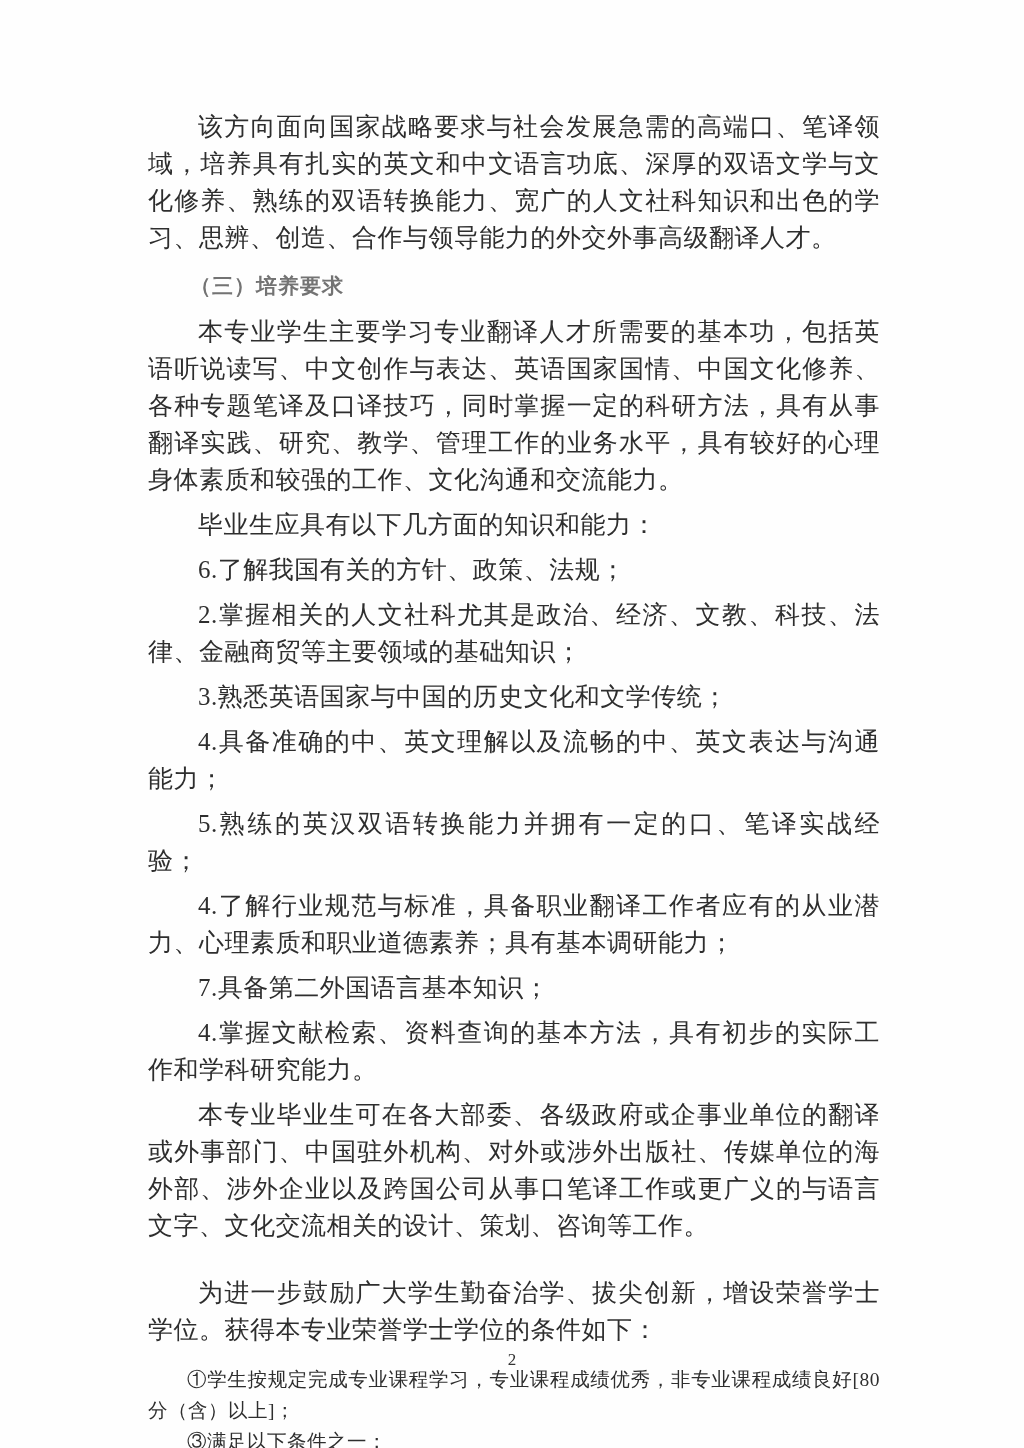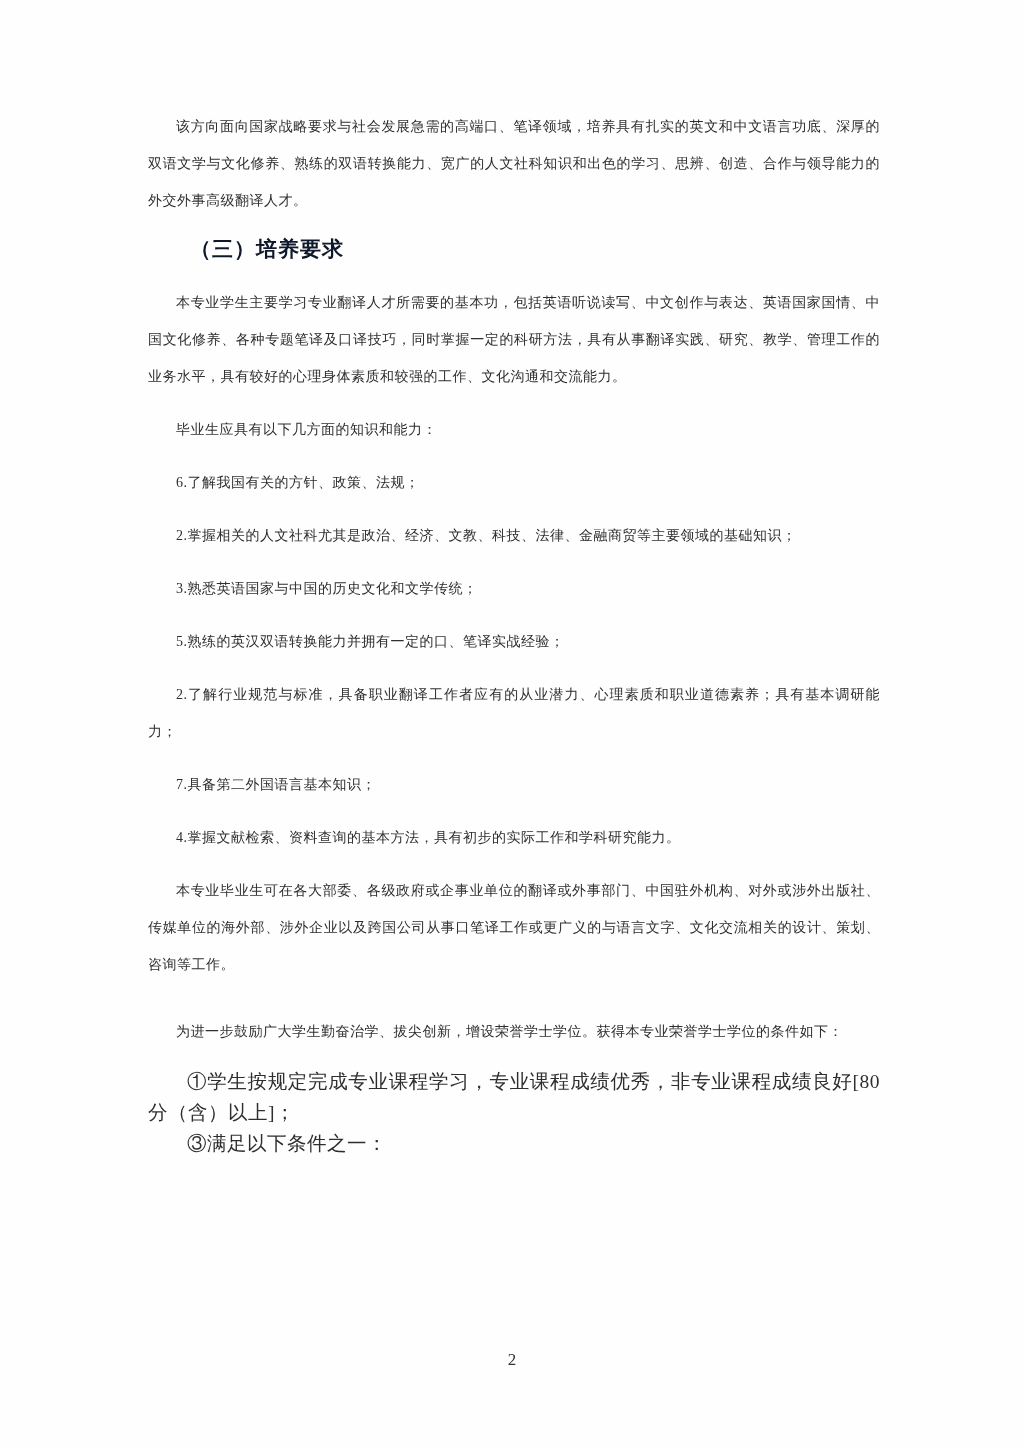--- a/index.html
+++ b/index.html
@@ -18,38 +18,38 @@
     box-sizing: border-box;
   }
   .content {
     position: absolute;
     left: 148px;
     top: 108px;
     width: 732px;
   }
   .body-text {
     margin: 0;
-    font-size: 14px;
+    font-size: 25px;
     line-height: 37px;
     text-indent: 2em;
     text-align: justify;
     letter-spacing: 0.5px;
     font-family: Liberation Serif, serif;
   }
   .spaced {
-    margin-top: 16px;
+    margin-top: 8px;
   }
   .section-heading {
     margin: 12px 0 0 0;
     font-size: 21px;
     font-weight: bold;
     line-height: 37px;
     text-indent: 2em;
     letter-spacing: 1px;
-    color: #0f172a;
+    color: #737373;
   }
   .honors-intro {
     margin-top: 30px;
   }
   .tight {
     font-size: 19.5px;
     line-height: 31px;
     margin: 0;
     text-indent: 2em;
     text-align: justify;
@@ -78,22 +78,23 @@
 
     <h2 class="section-heading">（三）培养要求</h2>
 
     <p class="body-text spaced">本专业学生主要学习专业翻译人才所需要的基本功，包括英语听说读写、中文创作与表达、英语国家国情、中国文化修养、各种专题笔译及口译技巧，同时掌握一定的科研方法，具有从事翻译实践、研究、教学、管理工作的业务水平，具有较好的心理身体素质和较强的工作、文化沟通和交流能力。</p>
 
     <p class="body-text spaced">毕业生应具有以下几方面的知识和能力：</p>
 
     <p class="body-text spaced">6.了解我国有关的方针、政策、法规；</p>
     <p class="body-text spaced">2.掌握相关的人文社科尤其是政治、经济、文教、科技、法律、金融商贸等主要领域的基础知识；</p>
     <p class="body-text spaced">3.熟悉英语国家与中国的历史文化和文学传统；</p>
+    <p class="body-text spaced">4.具备准确的中、英文理解以及流畅的中、英文表达与沟通能力；</p>
     <p class="body-text spaced">5.熟练的英汉双语转换能力并拥有一定的口、笔译实战经验；</p>
-    <p class="body-text spaced">2.了解行业规范与标准，具备职业翻译工作者应有的从业潜力、心理素质和职业道德素养；具有基本调研能力；</p>
+    <p class="body-text spaced">4.了解行业规范与标准，具备职业翻译工作者应有的从业潜力、心理素质和职业道德素养；具有基本调研能力；</p>
     <p class="body-text spaced">7.具备第二外国语言基本知识；</p>
     <p class="body-text spaced">4.掌握文献检索、资料查询的基本方法，具有初步的实际工作和学科研究能力。</p>
 
     <p class="body-text spaced">本专业毕业生可在各大部委、各级政府或企事业单位的翻译或外事部门、中国驻外机构、对外或涉外出版社、传媒单位的海外部、涉外企业以及跨国公司从事口笔译工作或更广义的与语言文字、文化交流相关的设计、策划、咨询等工作。</p>
 
     <p class="body-text honors-intro">为进一步鼓励广大学生勤奋治学、拔尖创新，增设荣誉学士学位。获得本专业荣誉学士学位的条件如下：</p>
 
     <p class="tight tight-first">①学生按规定完成专业课程学习，专业课程成绩优秀，非专业课程成绩良好[80 分（含）以上]；</p>
     <p class="tight">③满足以下条件之一：</p>
 

